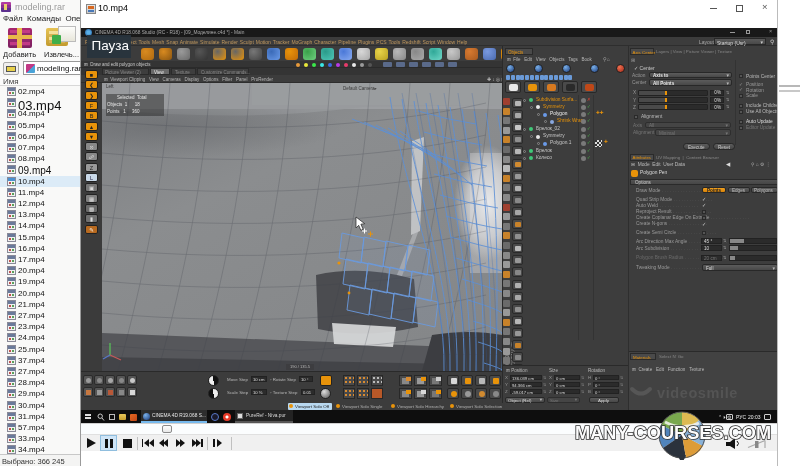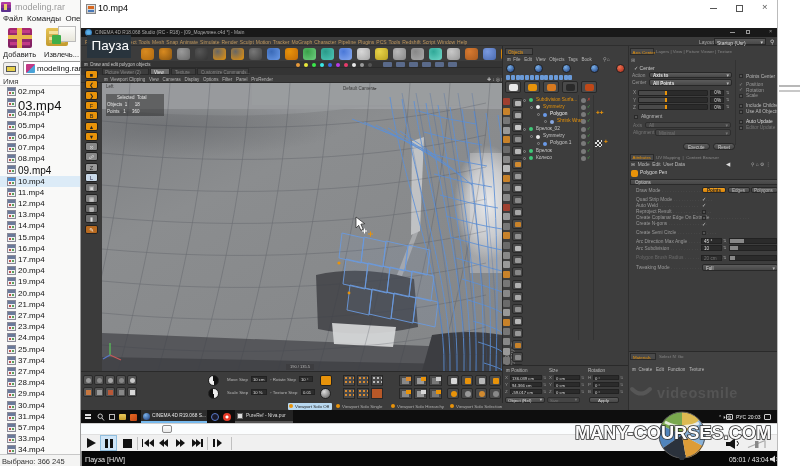--- a/index.html
+++ b/index.html
@@ -1053,29 +1053,20 @@
       <div class="ab" style="left:135.5px;top:4.5px;width:0;height:0;border-left:5.5px solid #111;border-top:4px solid transparent;border-bottom:4px solid transparent;"></div>
       <div class="ab" style="left:150px;top:2px;width:1px;height:13px;background:#c0c0c0;"></div>
       <svg class="ab" style="left:643px;top:2.5px;" width="45" height="14">
         <path d="M2,5 L6,5 L11,1 L11,12 L6,9 L2,9 Z" fill="#111"></path>
         <path d="M13,4 Q16,6.5 13,9" stroke="#111" stroke-width="1" fill="none"></path>
         <path d="M24,10.5 L41,3.5" stroke="#aaa" stroke-width="1.2"></path>
         <rect x="31" y="4" width="3.5" height="7" fill="#888"></rect>
         <path d="M41,3.5 L41,11" stroke="#aaa" stroke-width="1.2"></path>
       </svg>
     </div>
-    <div class="ab" style="left:0;top:451px;width:697px;height:15px;background:#070707;">
-      <div class="ab" style="left:0;top:0;width:1px;height:15px;background:#888;"></div>
-      <div class="t" style="left:4px;top:4px;font-size:7.2px;color:#e8e8e8;">Пауза [H/W]</div>
-      <div class="t" style="left:648px;top:4.5px;font-size:6.8px;color:#e8e8e8;">05:01 / 43:04</div>
-      <svg class="ab" style="left:688px;top:4px;" width="12" height="9">
-        <path d="M1,3 L3,3 L6,0.5 L6,7.5 L3,5.5 L1,5.5 Z" fill="#ddd"></path>
-        <path d="M7.5,2 Q9.5,4 7.5,6" stroke="#ddd" stroke-width="0.8" fill="none"></path>
-      </svg>
-    </div>
   </div>
 <div class="ab" style="left:777px;top:0;width:1px;height:466px;background:#bbb;"></div>
 <div class="ab" style="left:779px;top:85px;width:21px;height:1.5px;background:#b8b8b8;"></div>
 <div class="ab" style="left:779px;top:90px;width:21px;height:1.5px;background:#c8c8c8;"></div>
 <div class="ab" style="left:86.5px;top:35px;width:44px;height:22.5px;background:rgba(40,52,61,0.93);">
     <div class="t" style="left:5px;top:3px;font-size:13.5px;color:#fff;">Пауза</div>
   </div>
 <svg class="ab" style="left:629px;top:381px;" width="150" height="24">
     <path d="M3,8 Q12,17 21,8" stroke="#565656" stroke-width="4" fill="none" stroke-linecap="round"></path>
     <text x="28" y="17" font-family="Liberation Sans,sans-serif" font-size="14.5" font-weight="bold" fill="#545454" letter-spacing="0.6">videosmile</text>

